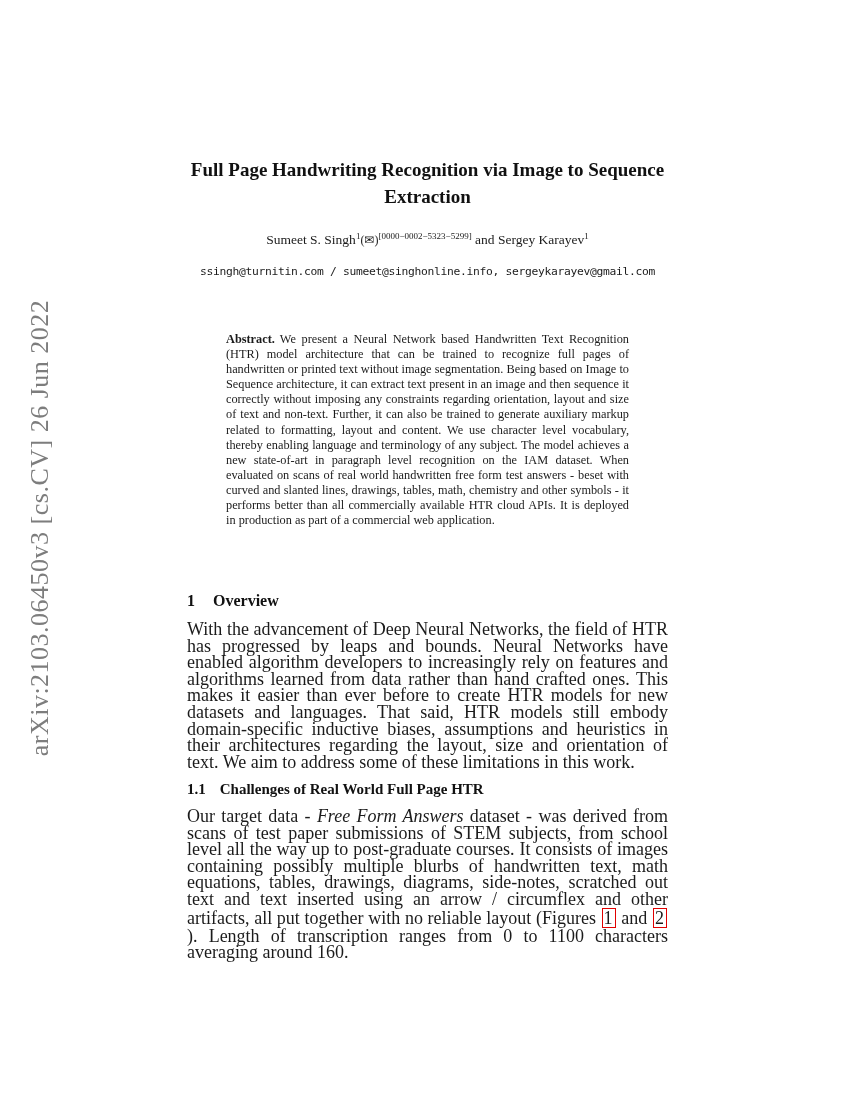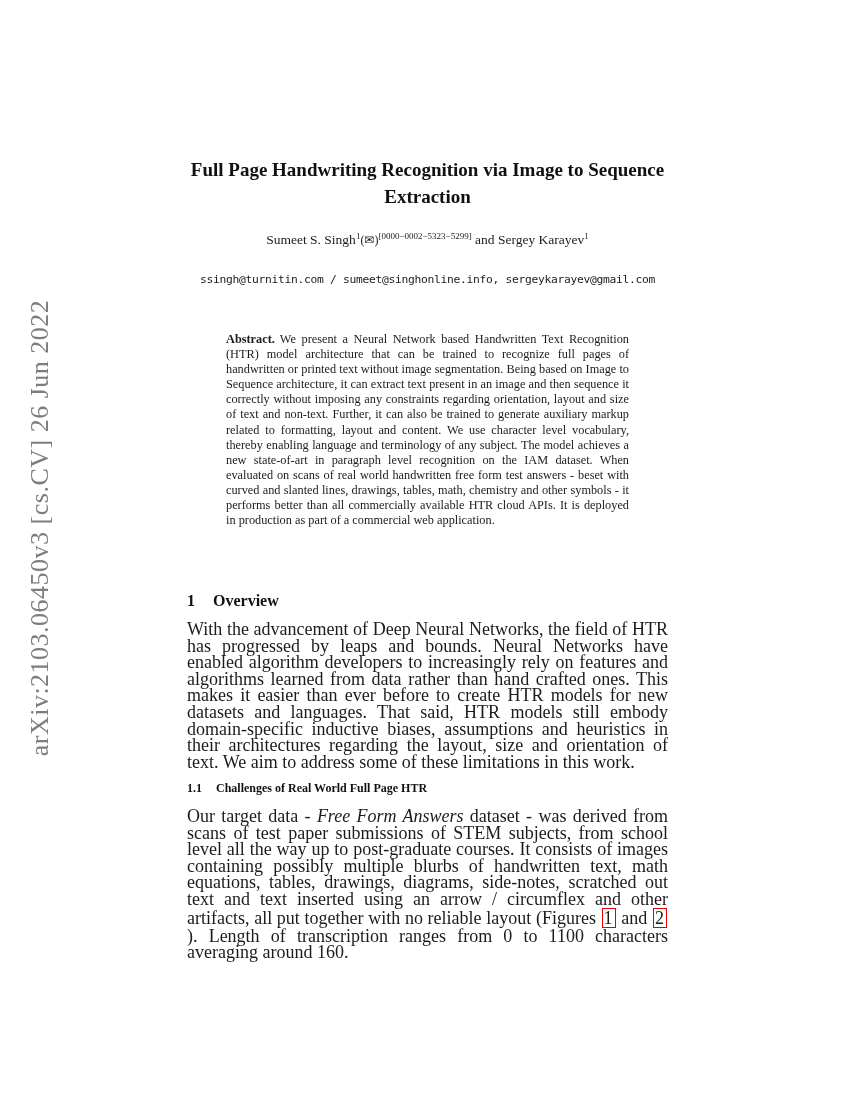--- a/index.html
+++ b/index.html
@@ -70,21 +70,21 @@
     line-height: 16px;
   }
   .affiliation-line sup {
     font-size: 8.5px;
     vertical-align: super;
     line-height: 0;
   }
   .email-line {
     position: absolute;
     left: 107px;
-    top: 272px;
+    top: 264px;
     width: 641px;
     text-align: center;
     font-family: "DejaVu Sans Mono", "Liberation Mono", monospace;
     font-size: 11.3px;
     line-height: 15px;
     letter-spacing: -0.3px;
   }
   
   .abstract-block {
     position: absolute;
@@ -108,21 +108,21 @@
     font-weight: bold;
     color: #111111;
   }
   .h-overview {
     top: 592px;
     font-size: 16px;
   }
   .h-overview .sec-num { margin-right: 18px; }
   .h-challenges {
     top: 781px;
-    font-size: 12px;
+    font-size: 15px;
   }
   .h-challenges .sec-num { margin-right: 14px; }
   
   .body-par {
     position: absolute;
     left: 187px;
     width: 481px;
     font-size: 18px;
     line-height: 16.6px;
     text-align: justify;

